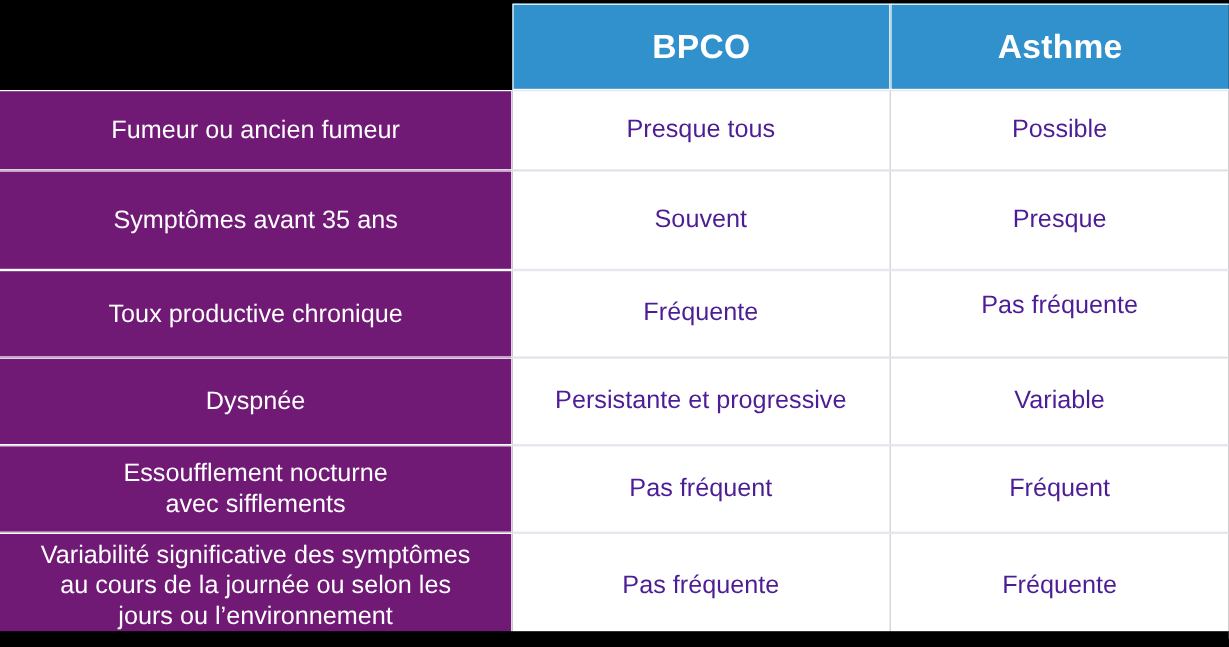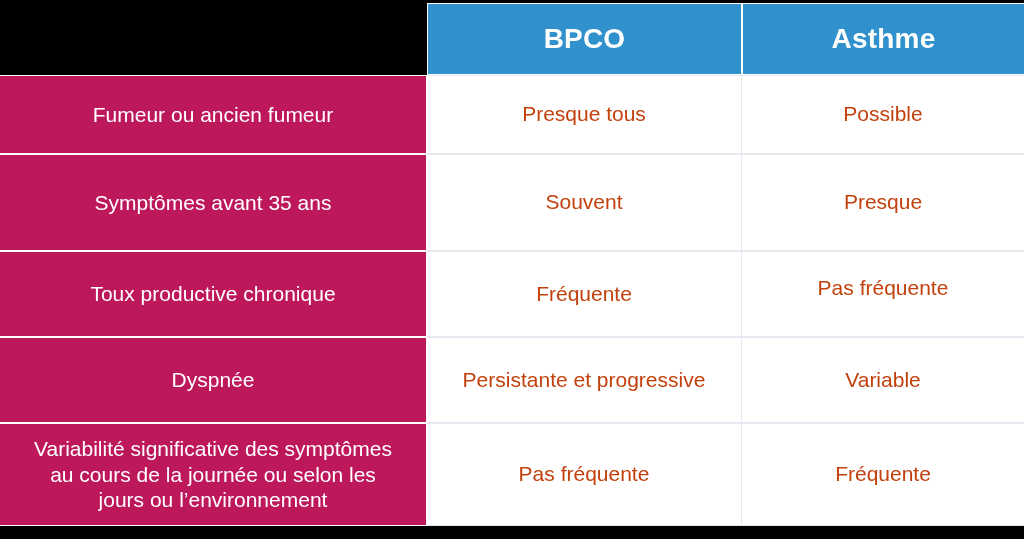--- a/index.html
+++ b/index.html
@@ -64,33 +64,33 @@
     border-right: 1px solid #ffffff;
     border-top: 1px solid #ffffff;
     border-bottom: 1px solid #ffffff;
     line-height: 1.1;
   }
   .header-cell.header-bpco  { border-right: 1px solid #ffffff; }
   .header-cell.header-asthme { border-right: none; }
 
   
   .criteria-cell {
-    background: #be185d;
+    background: #701a75;
     color: #ffffff;
     font-size: 21px;
     line-height: 1.22;
     padding: 4px 8px;
     border-top: 1px solid #ffffff;
     border-bottom: 1px solid #ffffff;
     border-right: 1px solid #ffffff;
   }
 
   .value-cell {
     background: #ffffff;
-    color: #c2410c;
+    color: #4c1d95;
     font-size: 21px;
     line-height: 1.25;
     padding: 4px 8px;
     border-top: 1px solid #e7e7ef;
     border-bottom: 1px solid #e7e7ef;
     border-right: 1px solid #e7e7ef;
   }
   .value-cell.value-asthme { border-right: none; }
 
   
@@ -172,20 +172,28 @@
         <td class="value-cell">Fréquente</td>
         <td class="value-cell value-asthme align-high">Pas fréquente</td>
       </tr>
 
       <tr class="row-4">
         <td class="criteria-cell">Dyspnée</td>
         <td class="value-cell">Persistante et progressive</td>
         <td class="value-cell value-asthme">Variable</td>
       </tr>
 
+      <tr class="row-5">
+        <td class="criteria-cell">
+          <span>Essoufflement nocturne</span><br>
+          <span>avec sifflements</span>
+        </td>
+        <td class="value-cell">Pas fréquent</td>
+        <td class="value-cell value-asthme">Fréquent</td>
+      </tr>
 
       <tr class="row-6">
         <td class="criteria-cell">
           <span>Variabilité significative des symptômes</span><br>
           <span>au cours de la journée ou selon les</span><br>
           <span>jours ou l’environnement</span>
         </td>
         <td class="value-cell">Pas fréquente</td>
         <td class="value-cell value-asthme">Fréquente</td>
       </tr>

